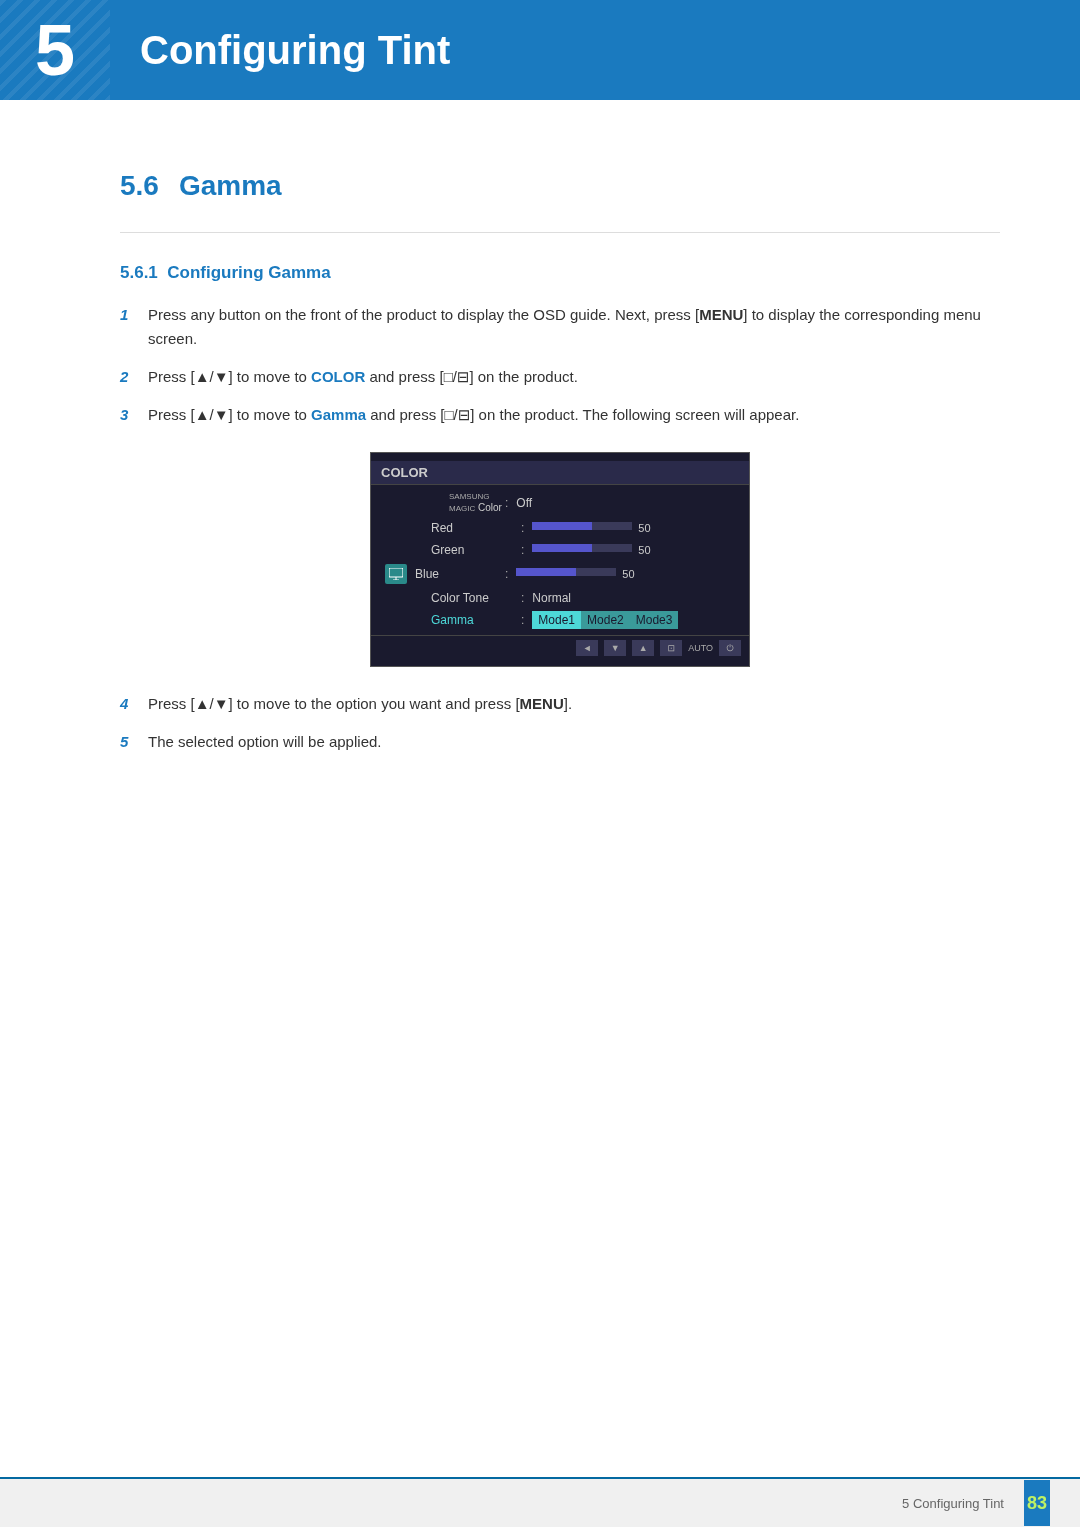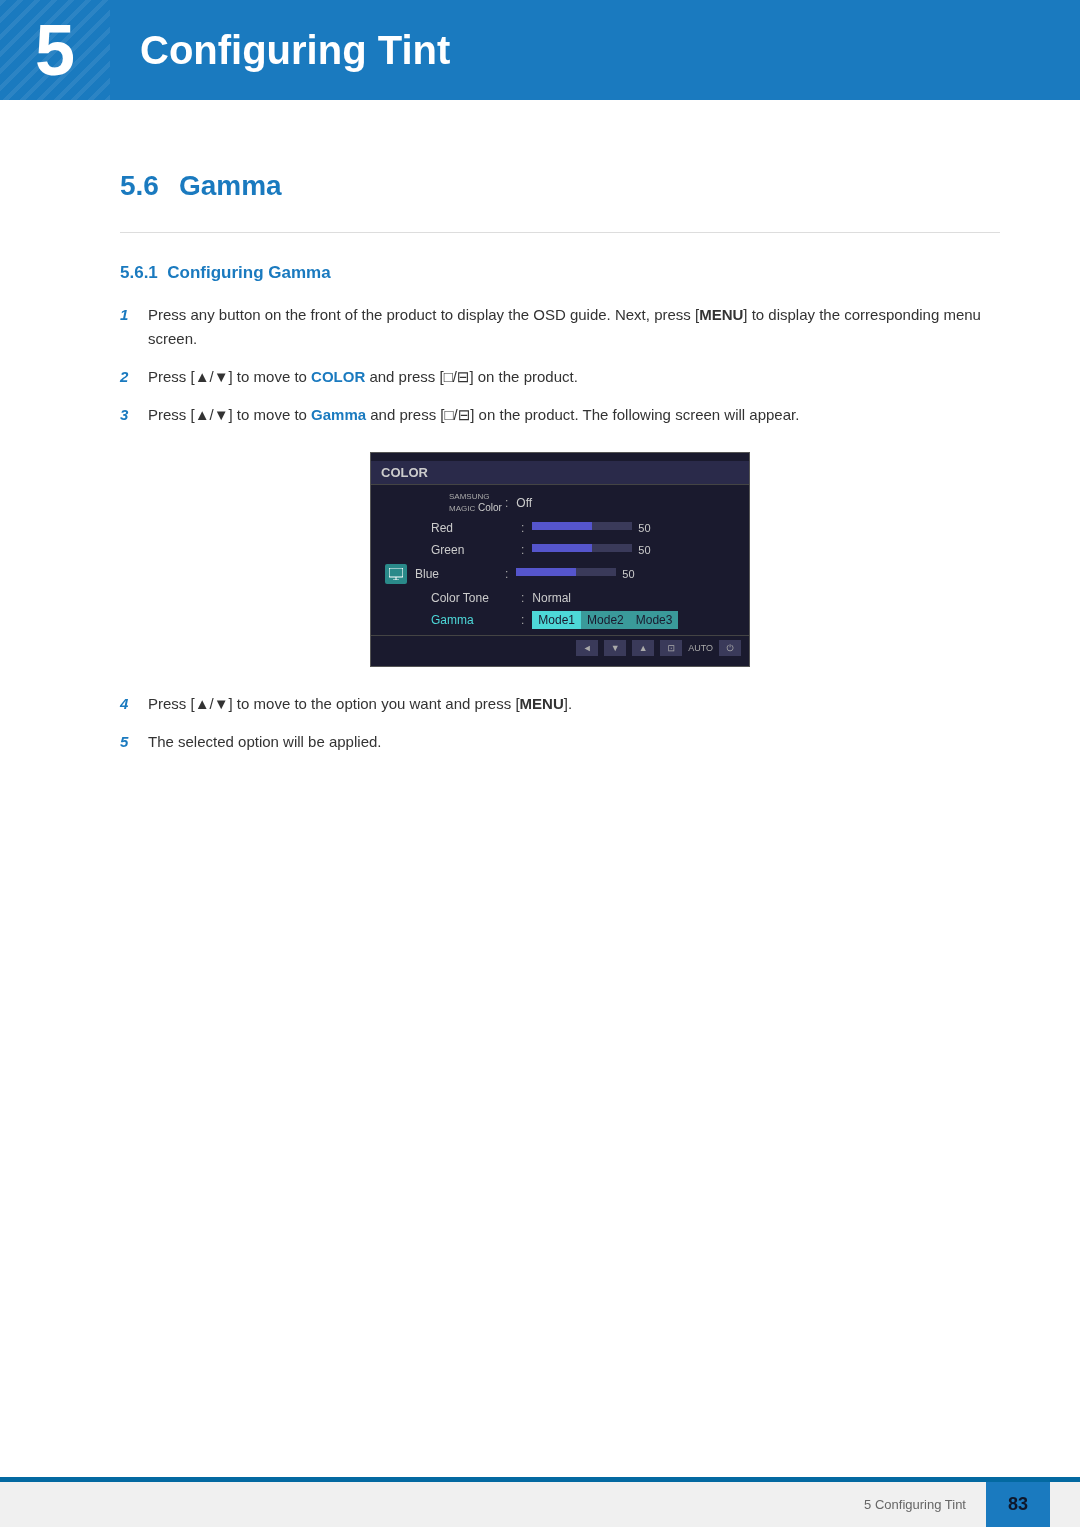--- a/index.html
+++ b/index.html
@@ -291,39 +291,39 @@
     }
 
     
     .footer {
       position: fixed;
       bottom: 0;
       left: 0;
       width: 1080px;
       height: 50px;
       background: #f0f0f0;
-      border-top: 5px solid #0369a1;
+      border-top: 2px solid #0369a1;
       display: flex;
       align-items: center;
       justify-content: flex-end;
       padding: 0 30px;
     }
 
     .footer-text {
       font-size: 13px;
       color: #666;
       margin-right: 20px;
     }
 
     .footer-page {
       background: #1a7abf;
-      color: #0f172a;
+      color: #bef264;
       font-size: 18px;
       font-weight: bold;
-      width: 64px;
+      width: 26px;
       height: 46px;
       display: flex;
       align-items: center;
       justify-content: center;
       text-align: center;
     }
 
     .divider-line {
       width: 100%;
       height: 1px;

